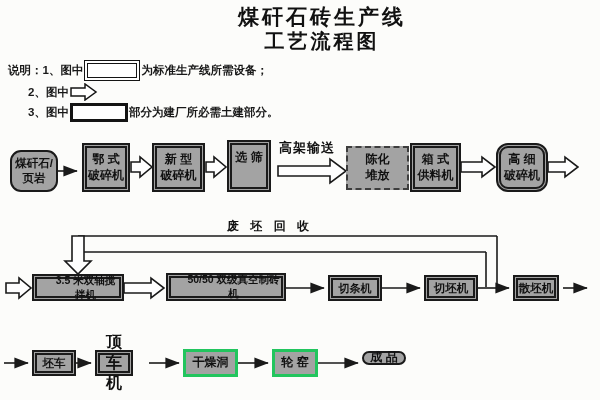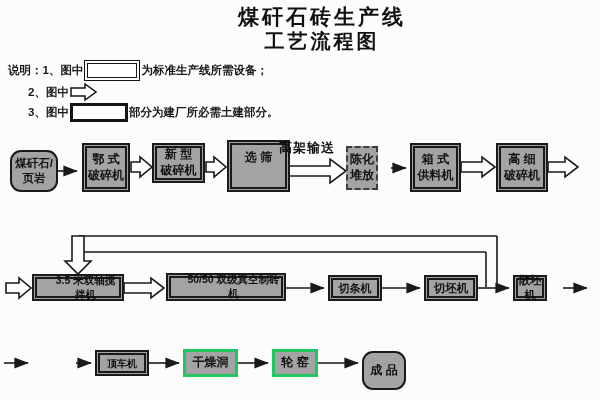--- a/index.html
+++ b/index.html
@@ -114,36 +114,38 @@
   <div class="legend lg3">
     <span>3、图中</span>
     <span class="legend-box-thick"></span>
     <span>部分为建厂所必需土建部分。</span>
   </div>
 
   <div class="box rounded" style="left:10px;top:150px;width:48px;height:42px;font-size:11.5px;">煤矸石/
 页岩</div>
   <div class="box double" style="left:82px;top:143px;width:48px;height:49px;">鄂 式
 破碎机</div>
-  <div class="box double" style="left:152px;top:143px;width:53px;height:40px;">新 型
+  <div class="box double" style="left:152px;top:143px;width:53px;height:49px;">新 型
 破碎机</div>
-  <div class="box double align-top" style="left:227px;top:140px;width:63px;height:52px;">选 筛</div>
+  <div class="box double align-top" style="left:227px;top:140px;width:44px;height:52px;">选 筛</div>
   <div class="flabel convey-label">高架输送</div>
-  <div class="box dashed" style="left:346px;top:146px;width:32px;height:44px;">陈化
+  <div class="box dashed" style="left:346px;top:146px;width:63px;height:44px;">陈化
 堆放</div>
   <div class="box double" style="left:410px;top:143px;width:51px;height:49px;">箱 式
 供料机</div>
-  <div class="box double" style="left:496px;top:143px;width:52px;height:49px;">高 细
+  <div class="box double" style="left:496px;top:143px;width:52px;height:49px;border-radius:12px;">高 细
 破碎机</div>
 
+  <div class="flabel recycle-label">废 坯 回 收</div>
 
   <div class="box double small" style="left:32px;top:274px;width:92px;height:27px;">3.5 米双轴搅拌机</div>
   <div class="box double small" style="left:166px;top:273px;width:120px;height:28px;">50/50 双级真空制砖机</div>
   <div class="box double" style="left:328px;top:275px;width:54px;height:26px;font-size:11px;">切条机</div>
   <div class="box double" style="left:424px;top:275px;width:54px;height:26px;font-size:11.5px;text-align:center;">切坯机</div>
-  <div class="box double" style="left:513px;top:275px;width:34px;height:26px;font-size:11.5px;">散坯机</div>
+  <div class="box double" style="left:513px;top:275px;width:46px;height:26px;font-size:11.5px;">散坯机</div>
 
-  <div class="box double" style="left:95px;top:350px;width:54px;height:26px;font-size:10px;">顶车机</div>
+  <div class="box double" style="left:32px;top:350px;width:44px;height:26px;font-size:11.5px;">坯车</div>
+  <div class="box double" style="left:95px;top:350px;width:38px;height:26px;font-size:16px;">顶车机</div>
   <div class="box thick" style="left:183px;top:349px;width:55px;height:28px;">干燥洞</div>
   <div class="box thick" style="left:272px;top:349px;width:46px;height:28px;">轮 窑</div>
-  <div class="box rounded" style="left:362px;top:351px;width:44px;height:39px;">成 品</div>
+  <div class="box rounded" style="left:362px;top:351px;width:44px;height:14px;">成 品</div>
 
 </div>
 
 </body></html>

